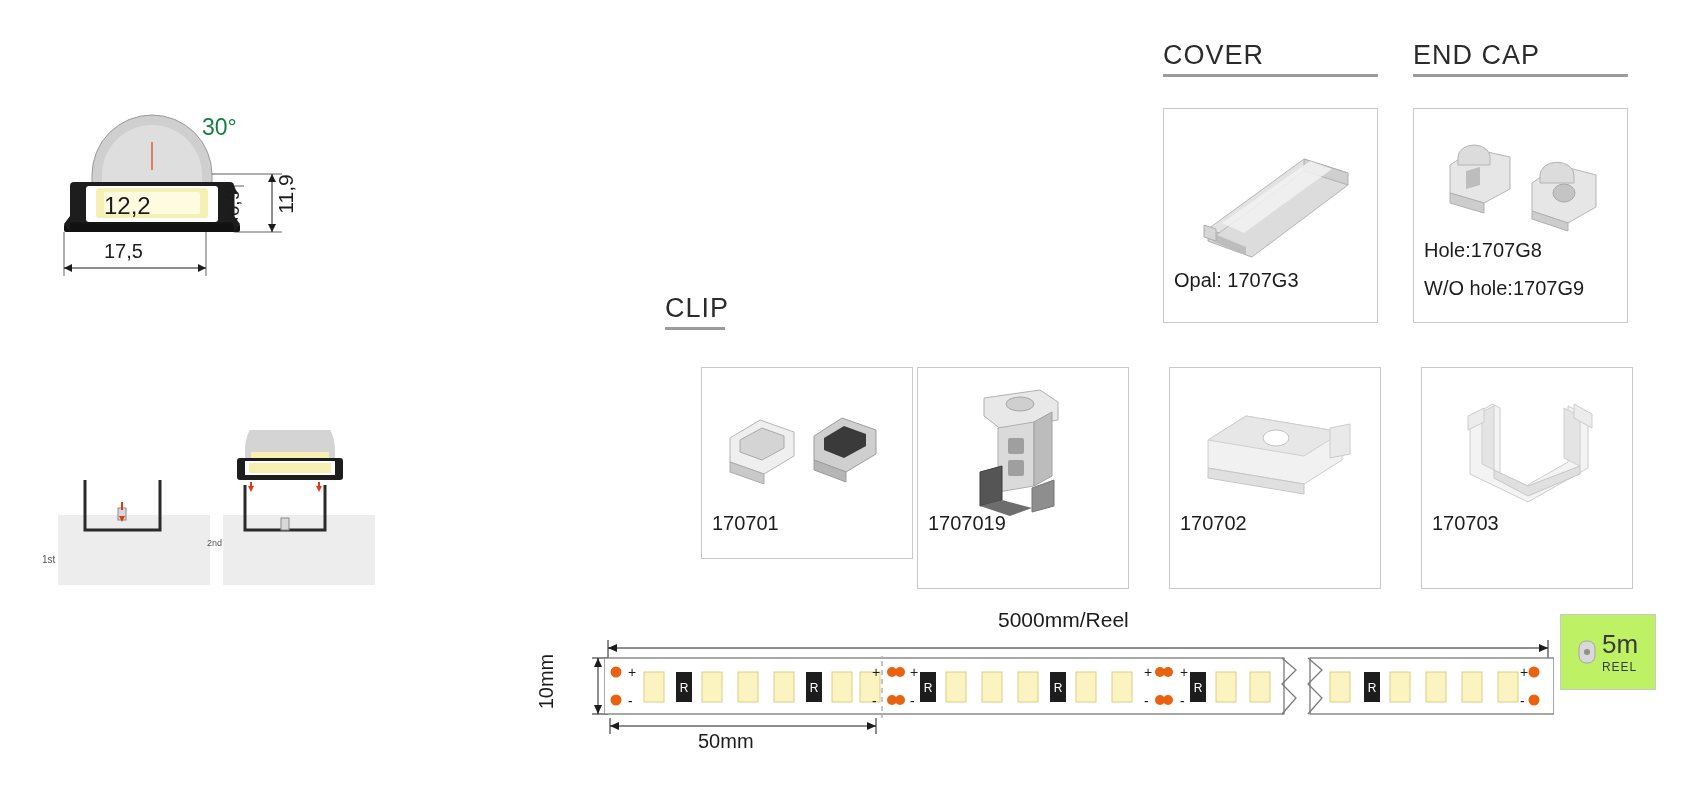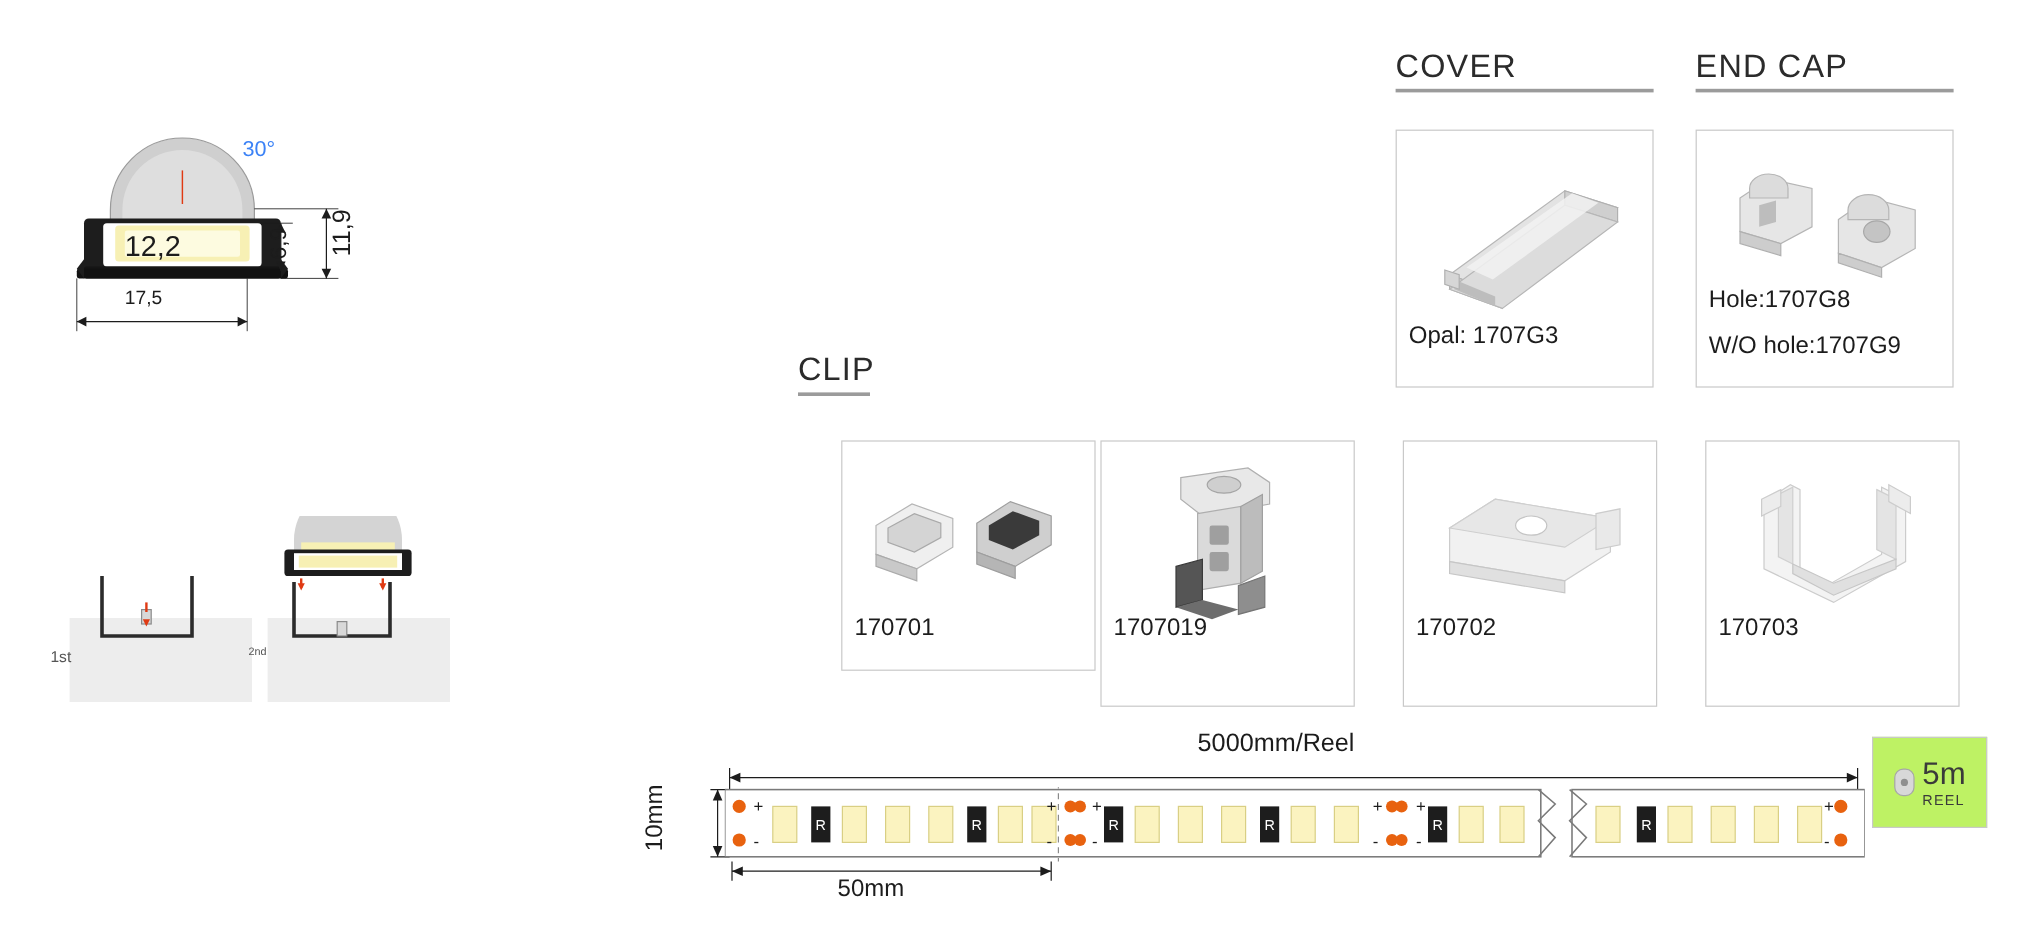--- a/index.html
+++ b/index.html
@@ -57,22 +57,22 @@
   }
 
   
   .dim-text {
     position: absolute;
     font-size: 21px;
     color: #1c1c1c;
   }
   .angle-text {
     position: absolute;
-    font-size: 18px;
-    color: #3b82f6;
+    font-size: 23px;
+    color: #15803d;
   }
   .vert {
     transform-origin: 50% 50%;
     transform: rotate(-90deg);
   }
 
   
   .strip-wrap { position: absolute; }
   .label-sm { position: absolute; font-size: 19px; color: #1c1c1c; }
 
@@ -134,34 +134,34 @@
       <path d="M44 168 l8 -4 l0 8 z" fill="#1c1c1c"></path>
       <path d="M186 168 l-8 -4 l0 8 z" fill="#1c1c1c"></path>
       <line x1="44" y1="132" x2="44" y2="176" stroke="#1c1c1c" stroke-width="0.7"></line>
       <line x1="186" y1="132" x2="186" y2="176" stroke="#1c1c1c" stroke-width="0.7"></line>
     </svg>
 
     <span class="angle-text" style="left:182px; top:14px;">30°</span>
     <span class="dim-text" style="left:84px; top:92px; font-size:24px;">12,2</span>
     <span class="dim-text vert" style="left:246px; top:82px;">11,9</span>
     <span class="dim-text vert" style="left:200px; top:92px; font-size:19px;">6,9</span>
-    <span class="dim-text" style="left:84px; top:140px; font-size:16px;">17,5</span>
+    <span class="dim-text" style="left:84px; top:140px; font-size:20px;">17,5</span>
   </div>
 
   <div class="abs" style="left:20px; top:430px; width:520px; height:180px;">
 
     <div class="abs" style="left:20px; top:0; width:170px; height:180px;">
       <svg width="170" height="180" viewBox="0 0 170 180">
         <rect x="18" y="85" width="152" height="70" fill="#ededed"></rect>
         <path d="M45 50 L45 100 L120 100 L120 50" fill="none" stroke="#2b2b2b" stroke-width="3"></path>
         <rect x="78" y="78" width="8" height="12" fill="#d8d8d8" stroke="#8a8a8a" stroke-width="1"></rect>
         <path d="M82 92 l-3 -6 l6 0 z" fill="#e03a13"></path>
         <line x1="82" y1="72" x2="82" y2="80" stroke="#e03a13" stroke-width="2"></line>
       </svg>
-      <span class="label-sm" style="left:2px; top:110px; font-size:13px; color:#555;">1st</span>
+      <span class="label-sm" style="left:2px; top:124px; font-size:10px; color:#555;">1st</span>
     </div>
 
     <div class="abs" style="left:185px; top:0; width:170px; height:180px;">
       <svg width="170" height="180" viewBox="0 0 170 180">
         <rect x="18" y="85" width="152" height="70" fill="#ededed"></rect>
         <path d="M40 20 A45 45 0 0 1 130 20 L130 30 L40 30 Z" fill="#d4d4d4"></path>
         <rect x="46" y="22" width="78" height="16" fill="#f7f0b4"></rect>
         <rect x="32" y="28" width="106" height="22" rx="3" fill="#1d1d1d"></rect>
         <rect x="40" y="31" width="90" height="14" fill="#fff"></rect>
         <rect x="44" y="33" width="82" height="10" fill="#f7f0b4"></rect>

